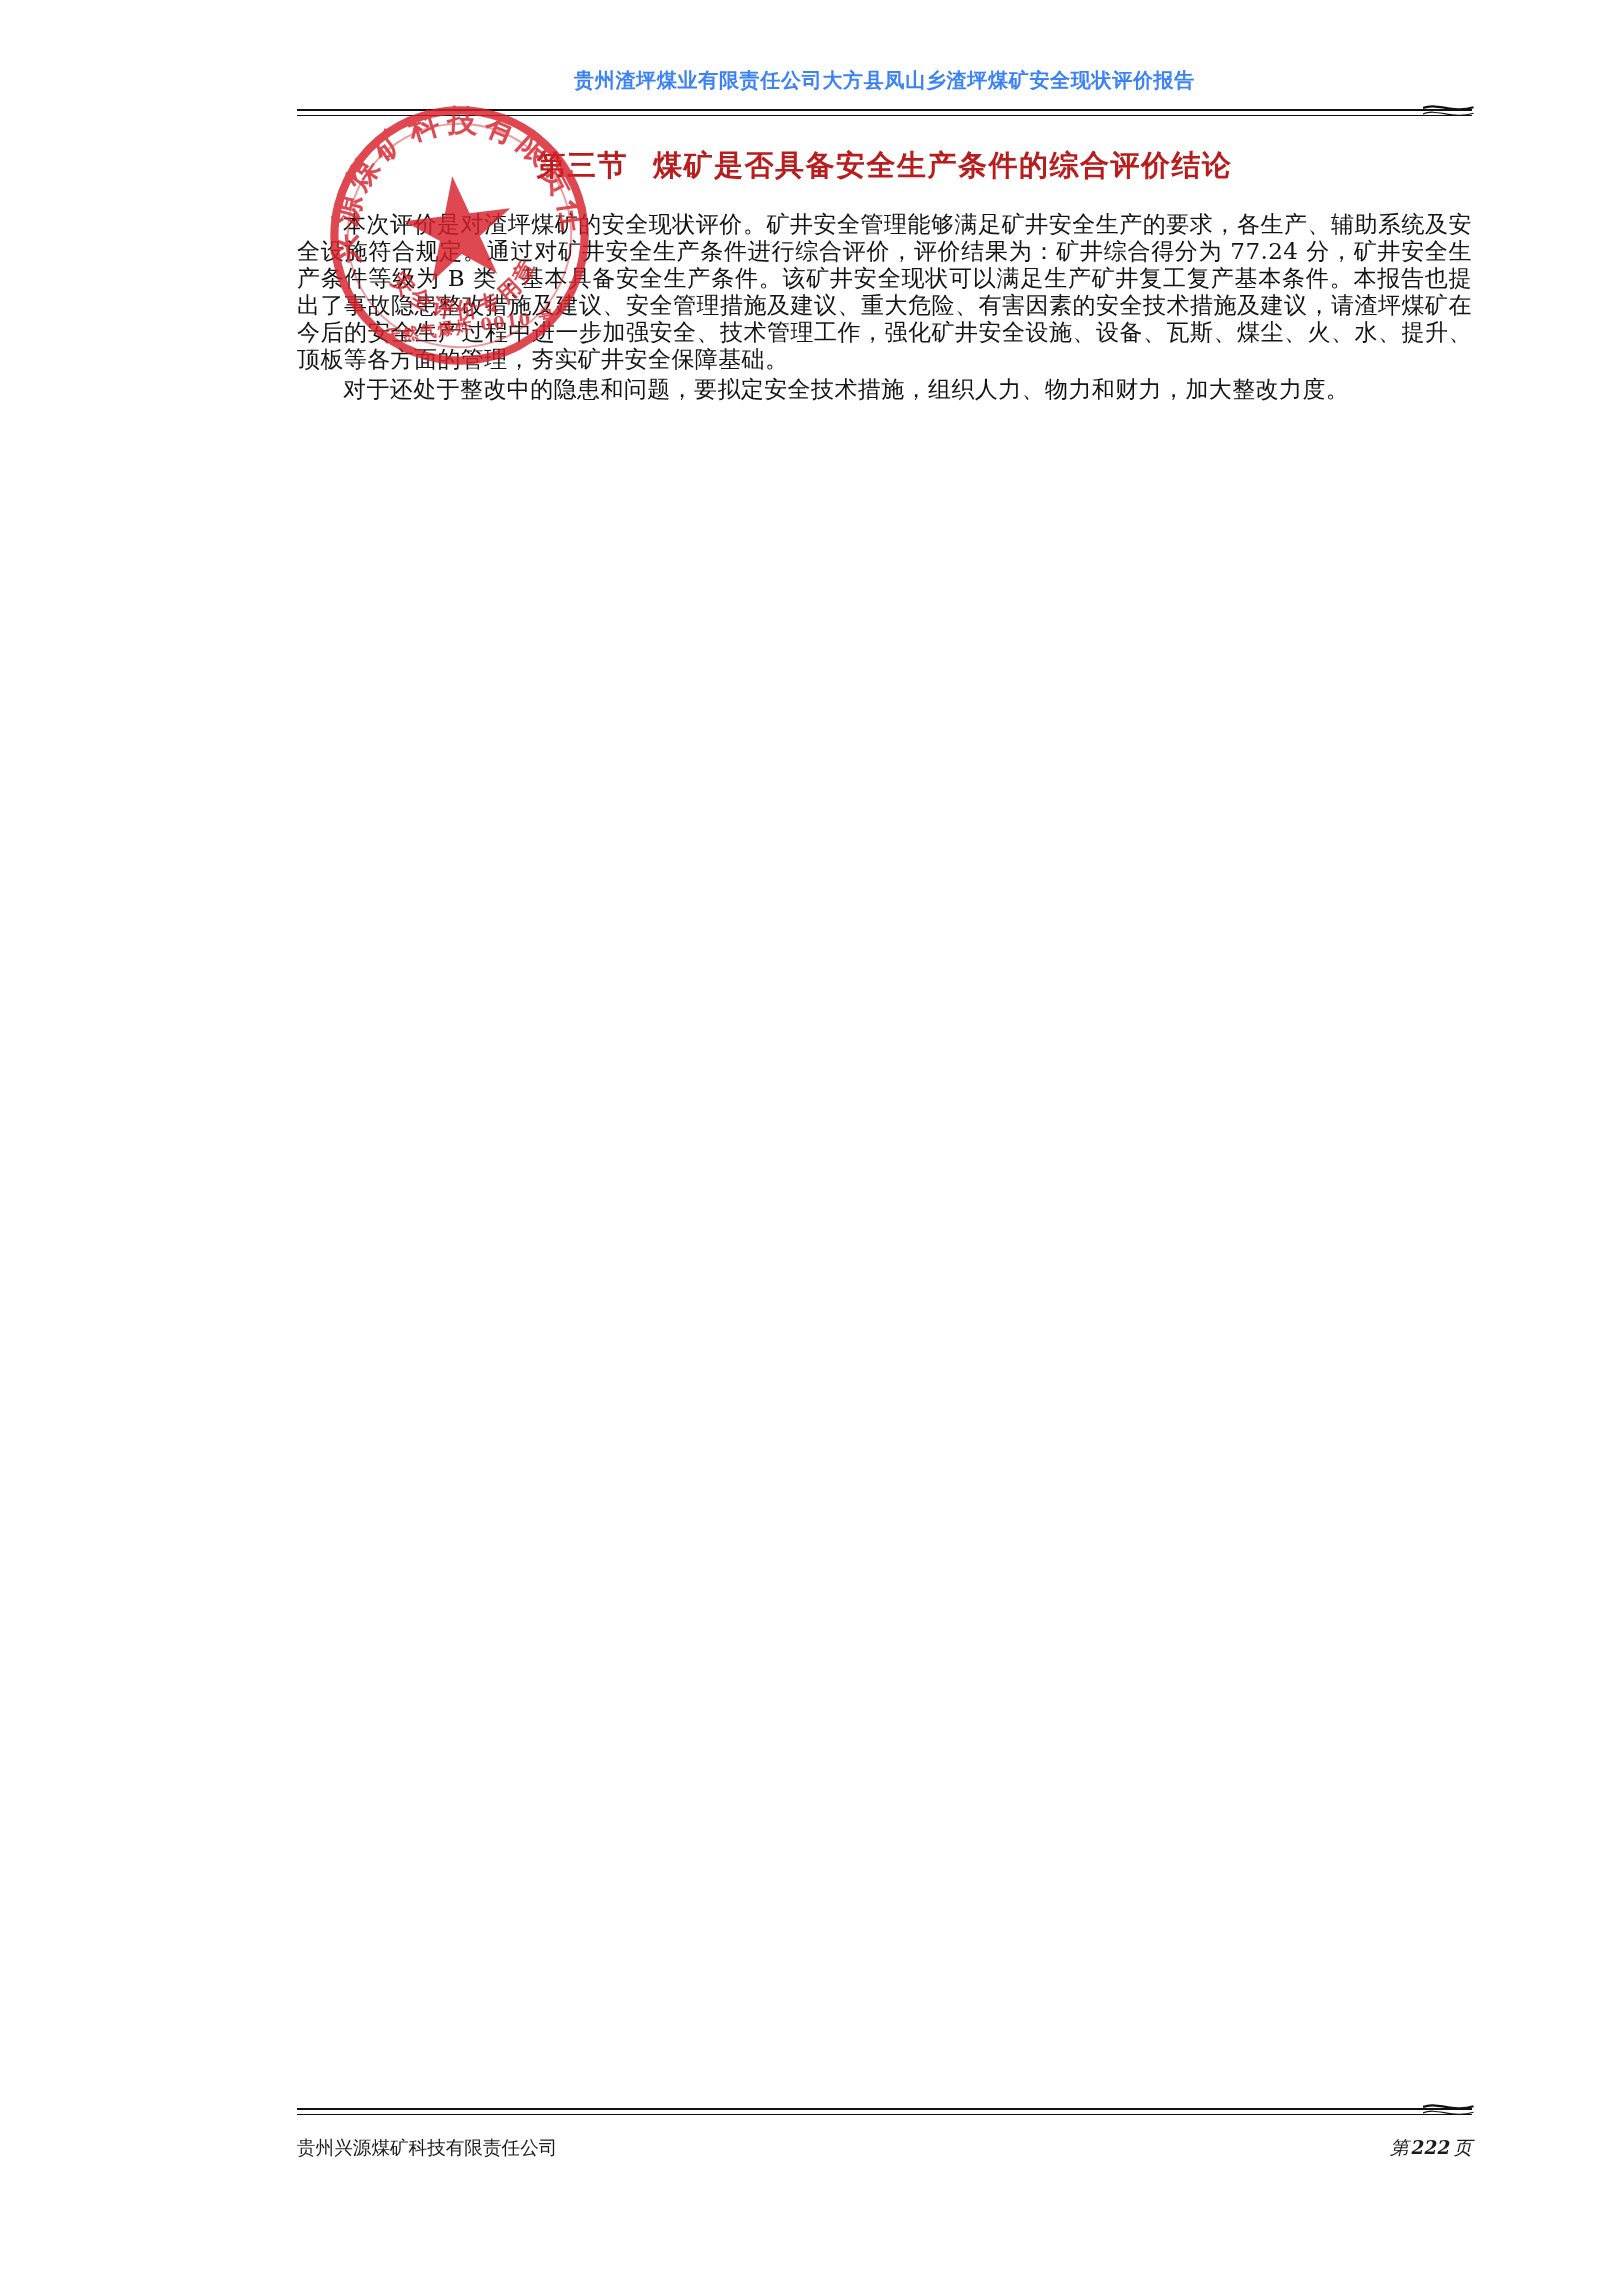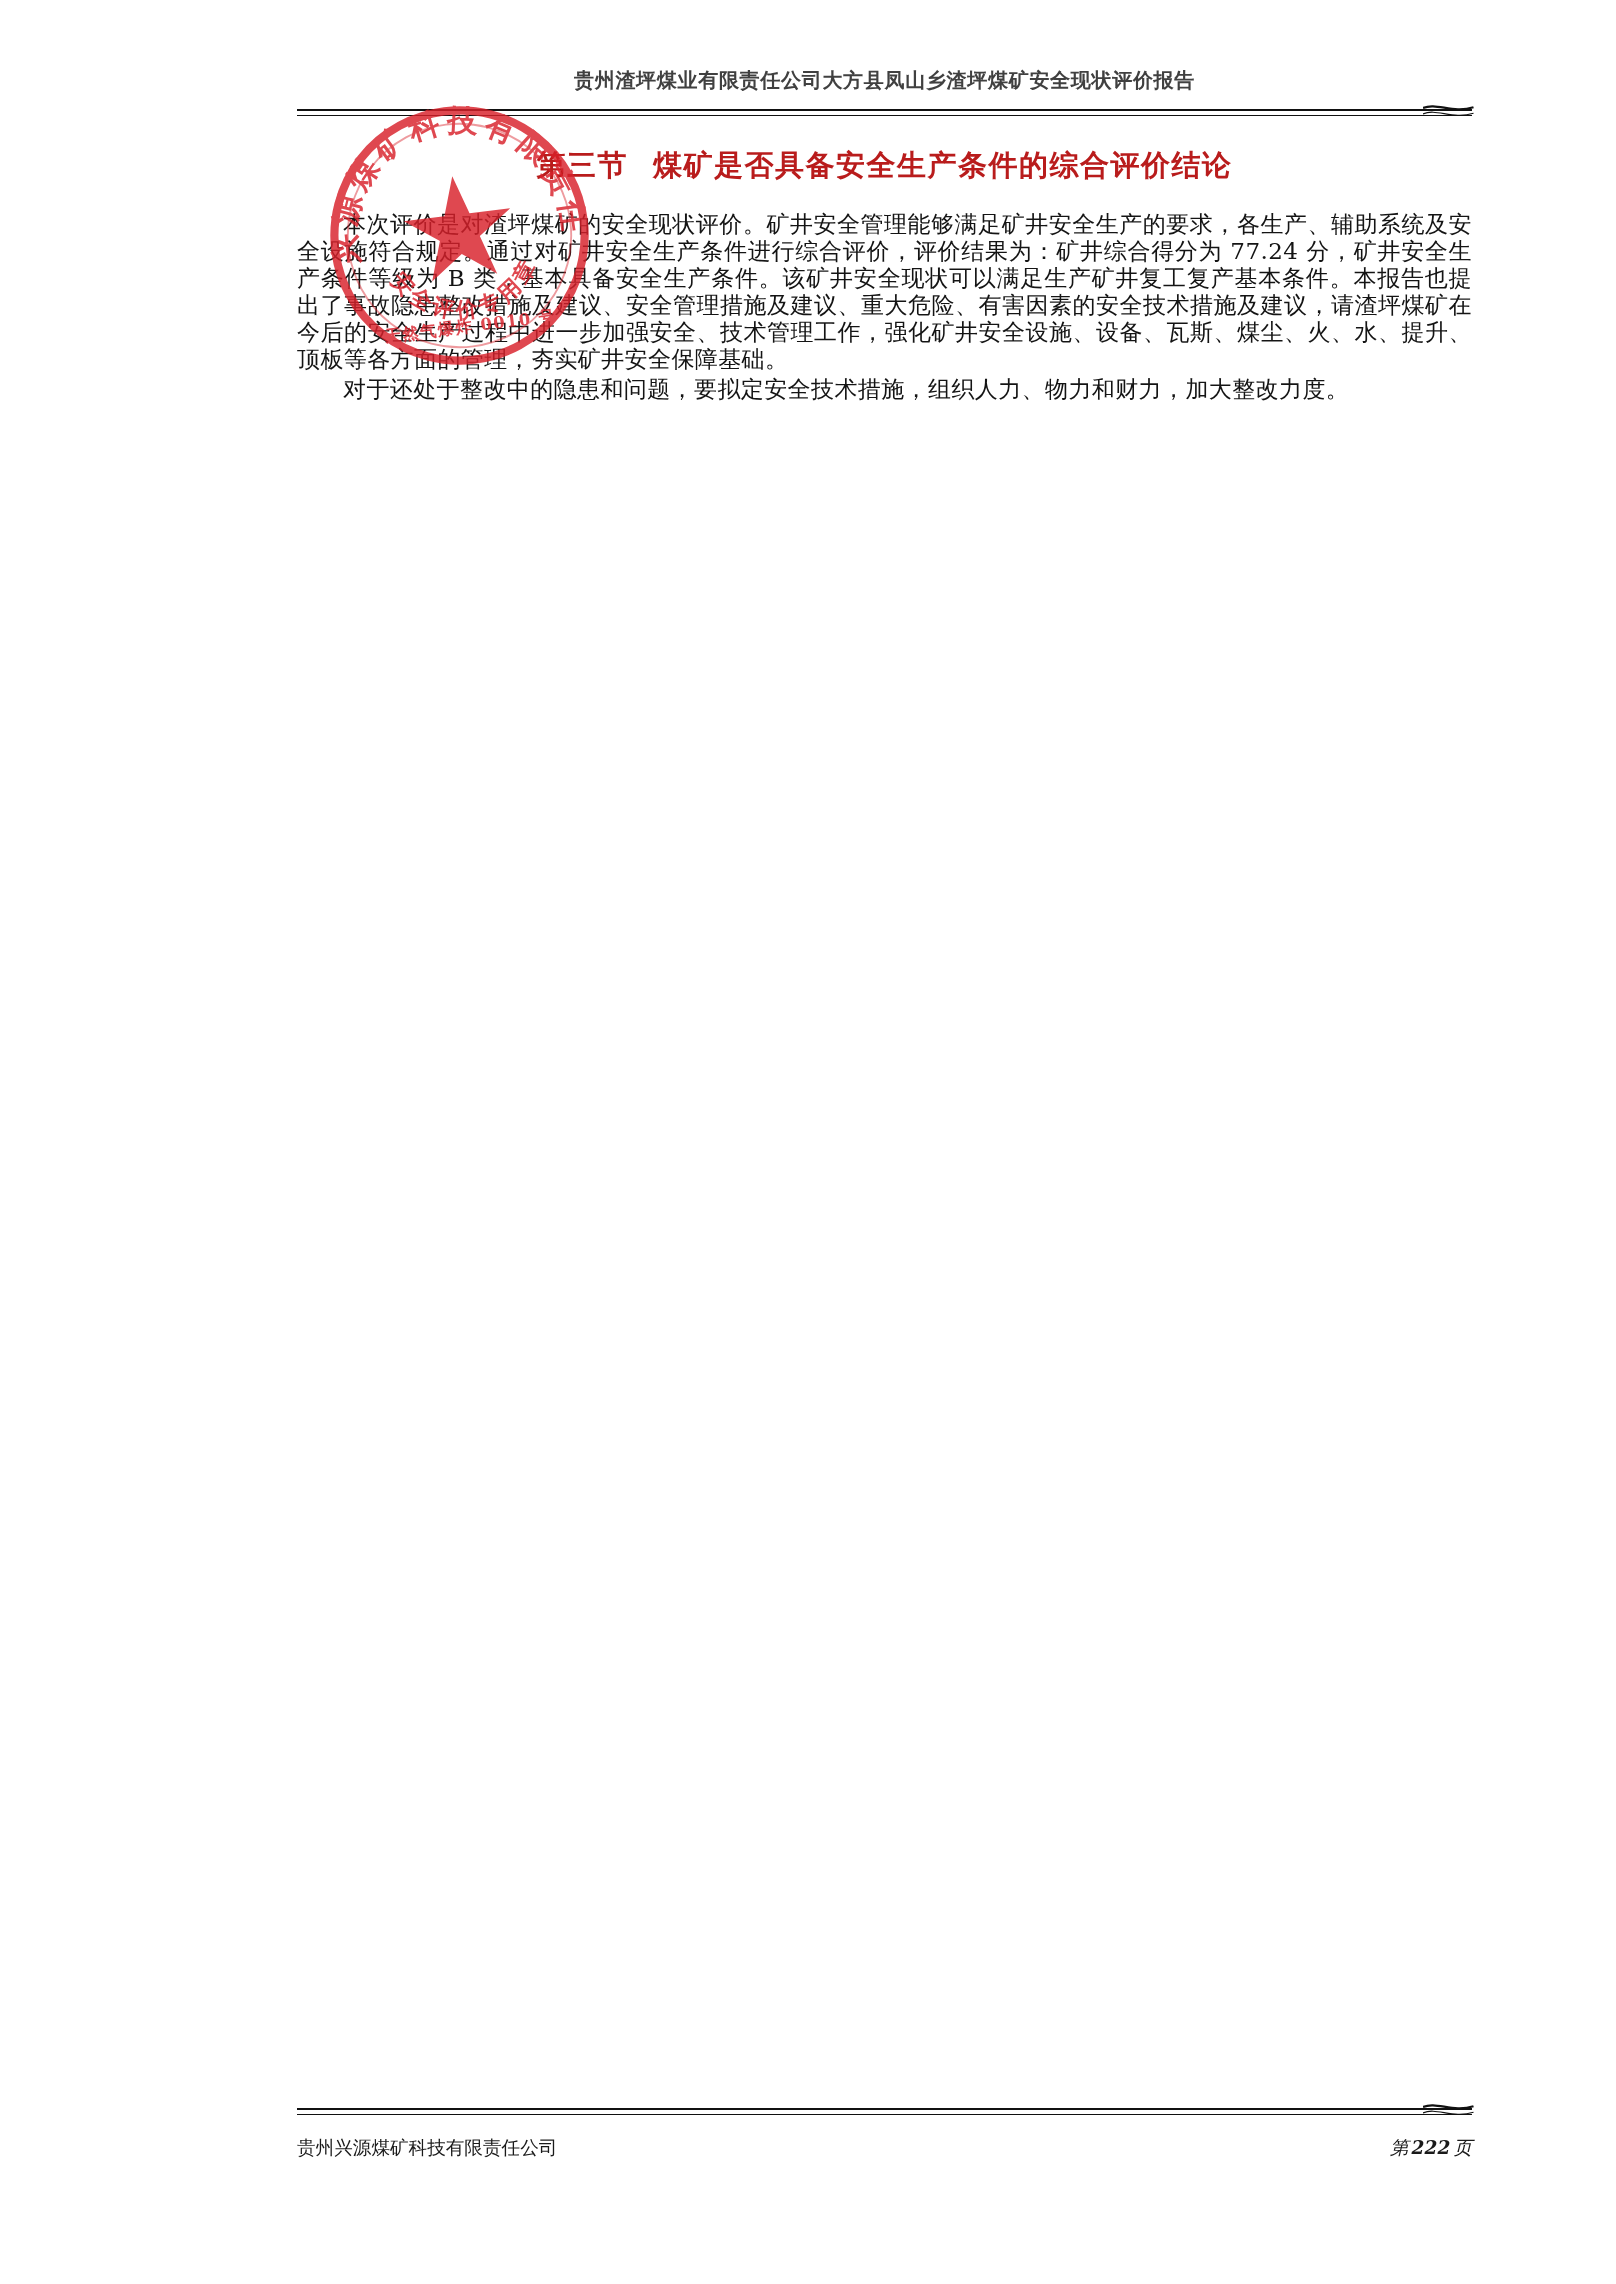--- a/index.html
+++ b/index.html
@@ -20,21 +20,21 @@
     left: 297px;
     top: 67px;
     width: 1175px;
   }
 
   
   .header-text {
     text-align: center;
     font-size: 20px;
     font-weight: bold;
-    color: #404040;
+    color: #3b82f6;
     letter-spacing: 0.7px;
     white-space: nowrap;
   }
   .header-rule {
     margin-top: 15px;
     height: 9px;
     position: relative;
   }
   .header-rule .l1 {
     position: absolute;

